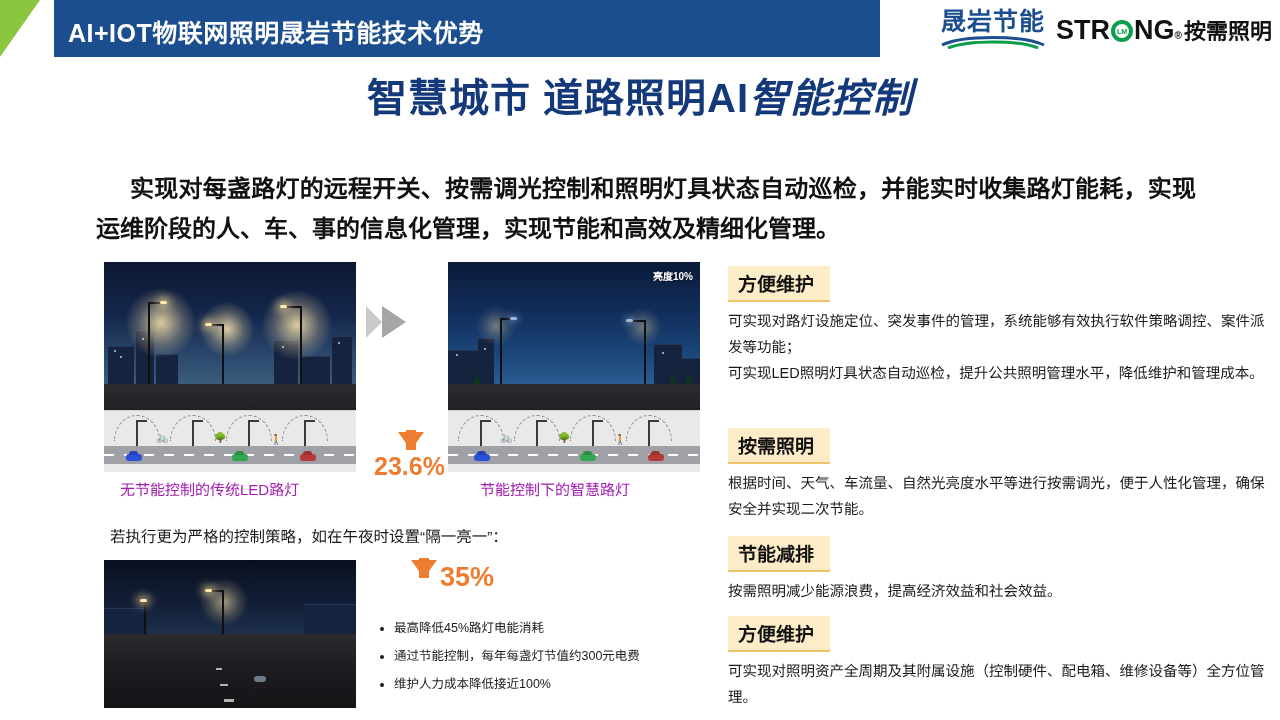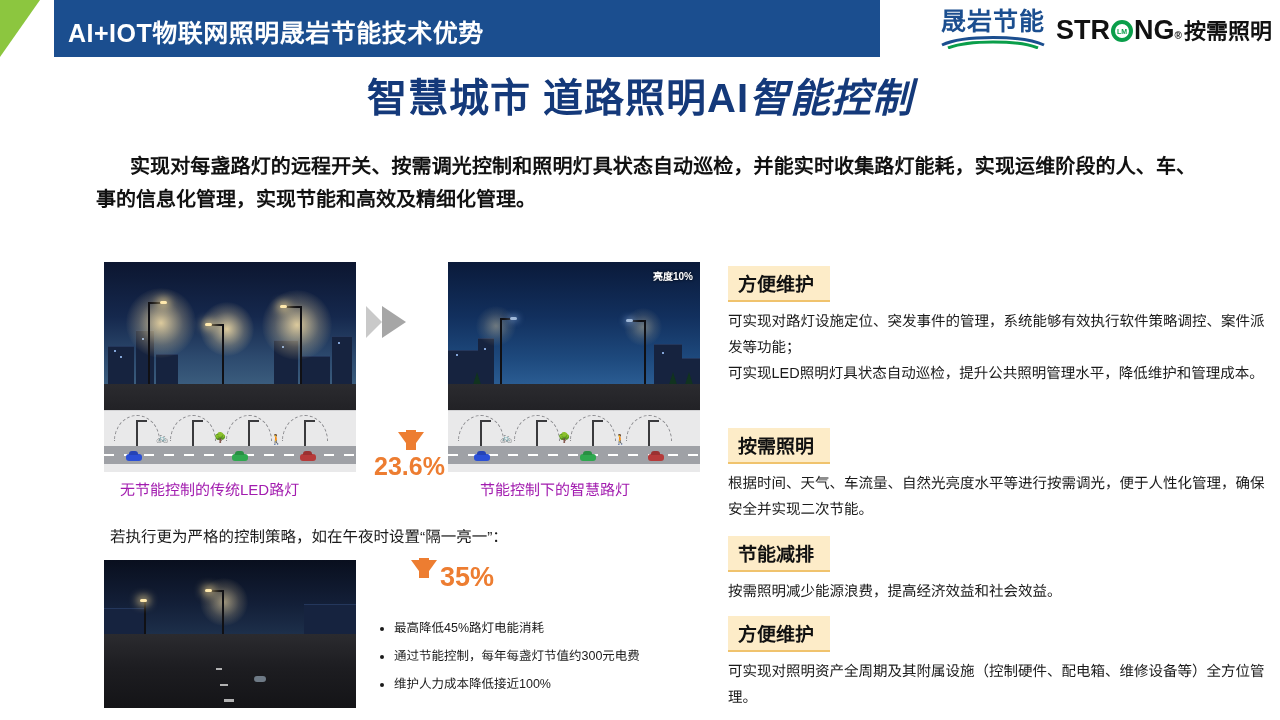--- a/index.html
+++ b/index.html
@@ -103,23 +103,23 @@
     font-weight: bold;
     letter-spacing: 1px;
   }
   .slide-title .em {
     font-style: italic;
     font-weight: bold;
   }
 
   
   .intro {
-    position: absolute; top: 150px; left: 96px;
+    position: absolute; top: 169px; left: 96px;
     width: 1100px;
-    font-size: 20px;
+    font-size: 24px;
     font-weight: bold;
     color: #111111;
     line-height: 1.65;
     text-align: justify;
     text-indent: 34px;
   }
 
   
   .photo {
     position: absolute;

